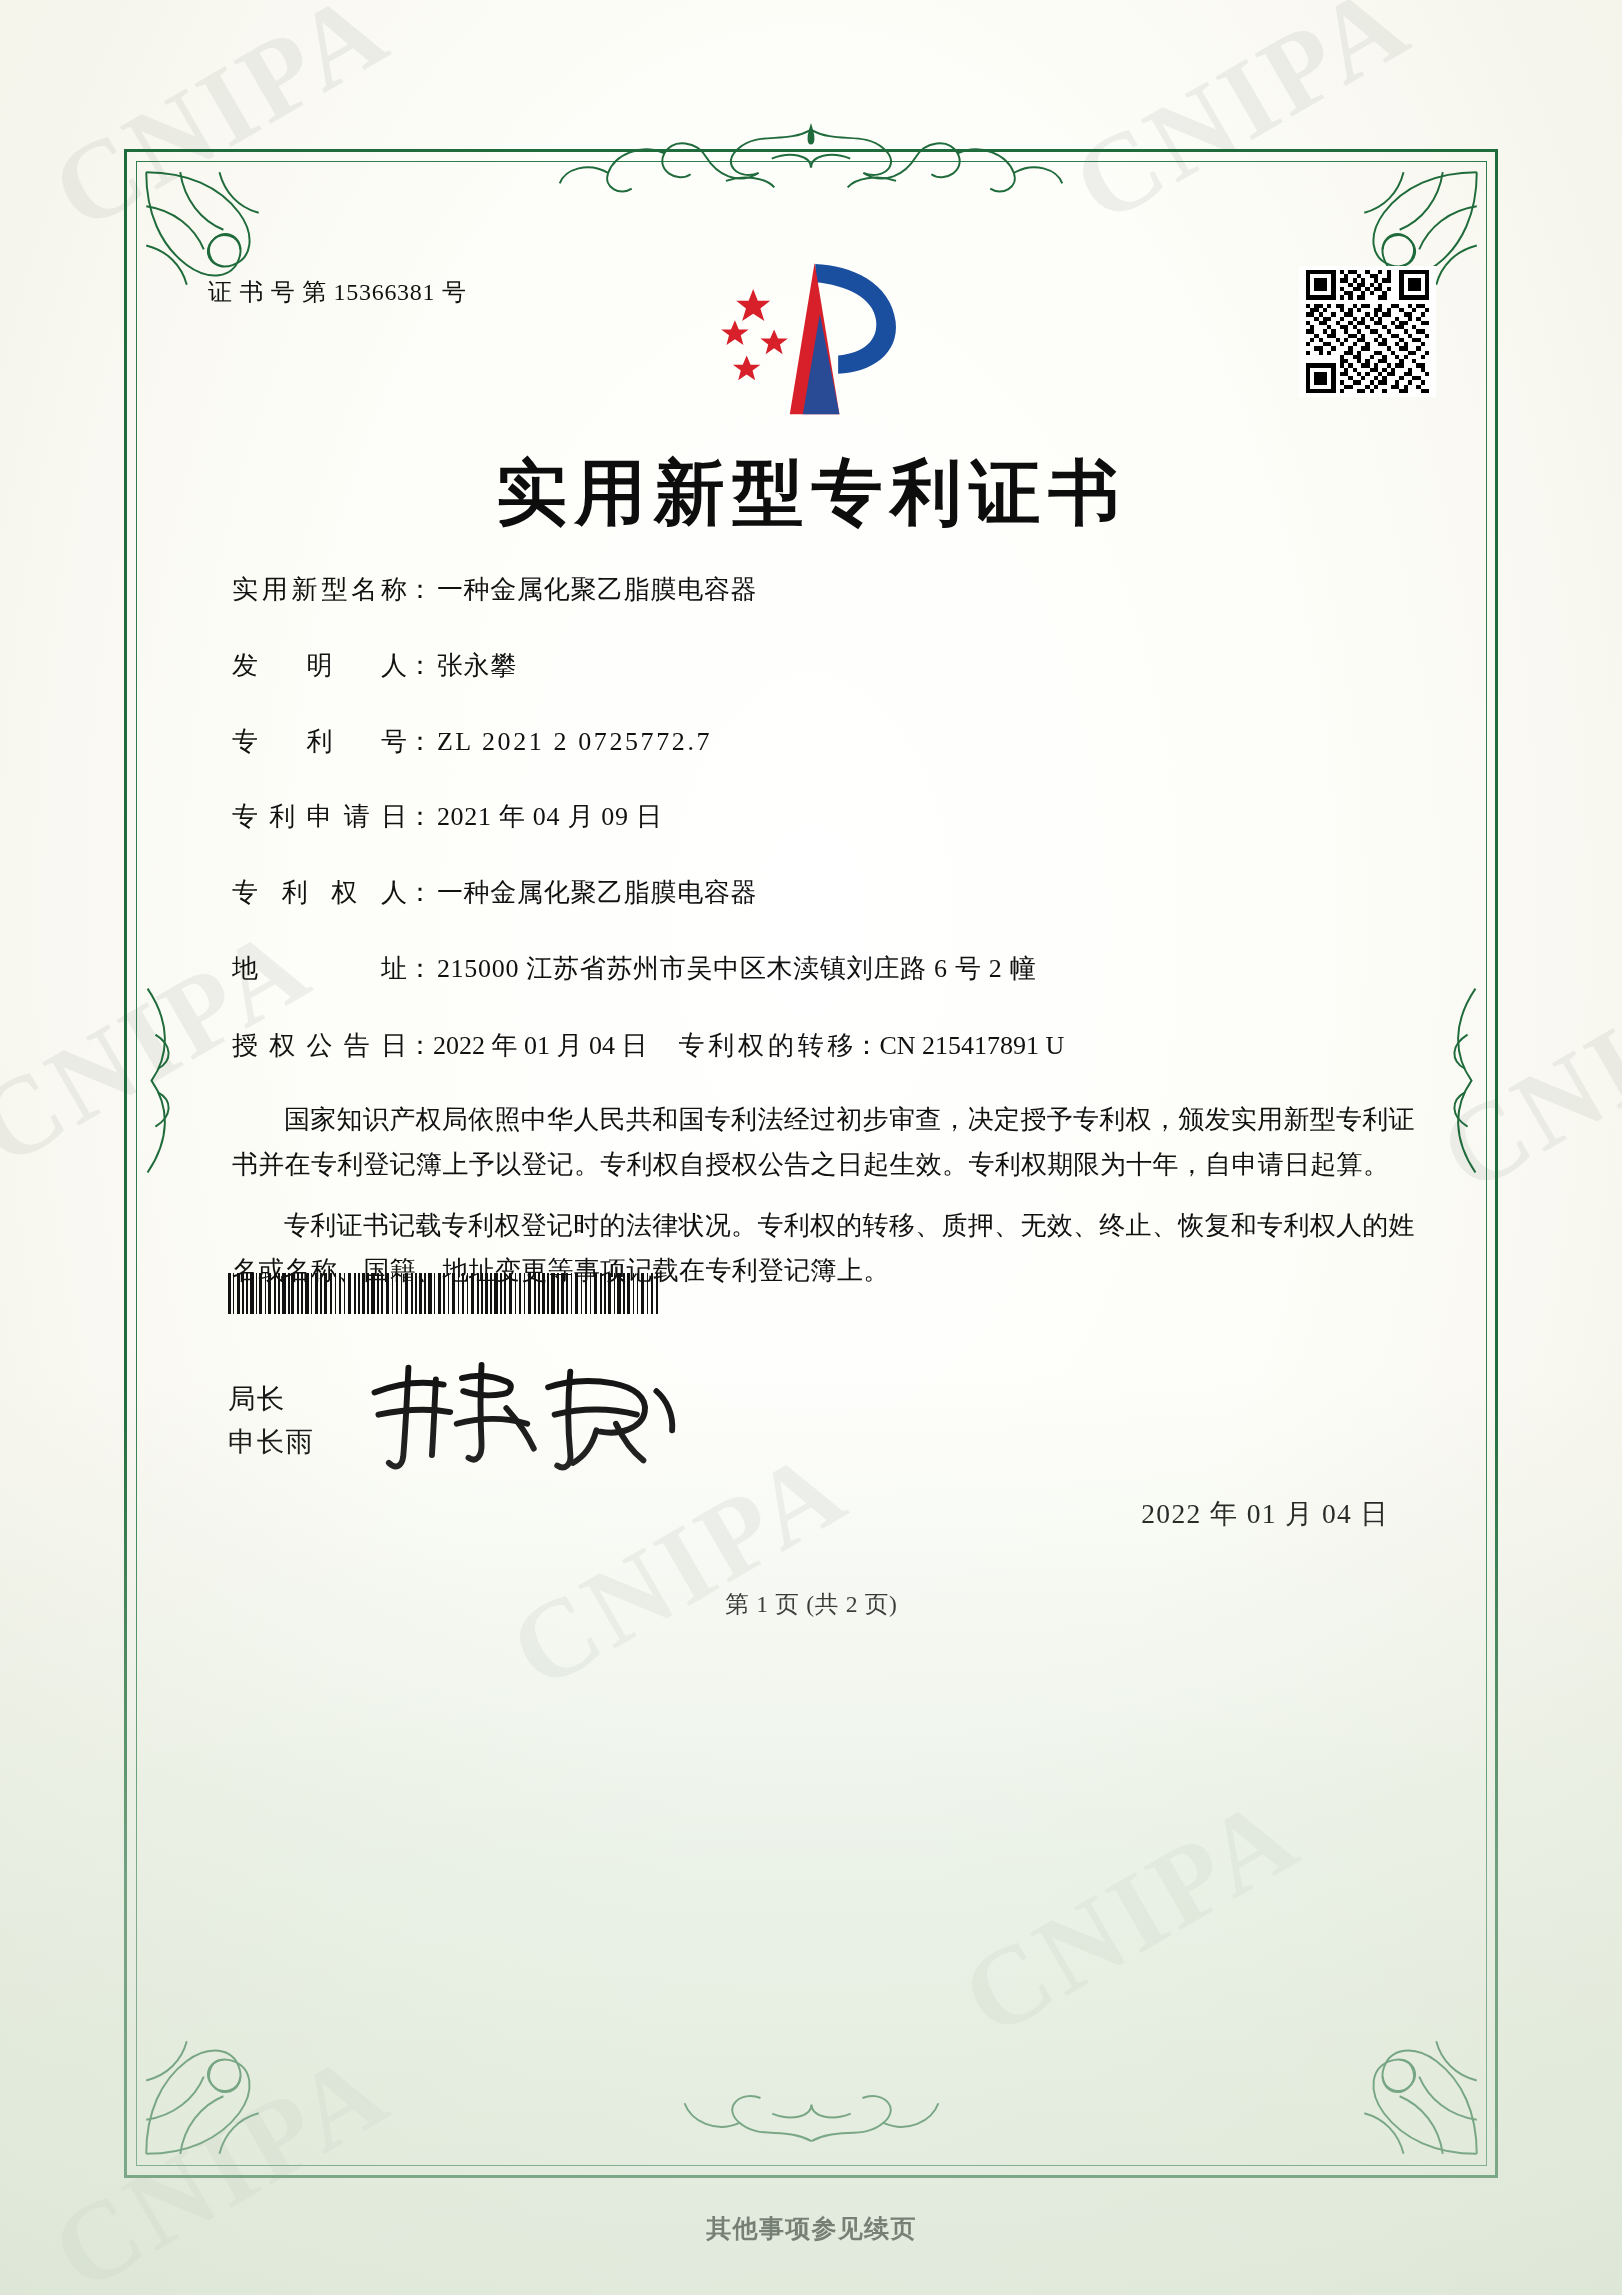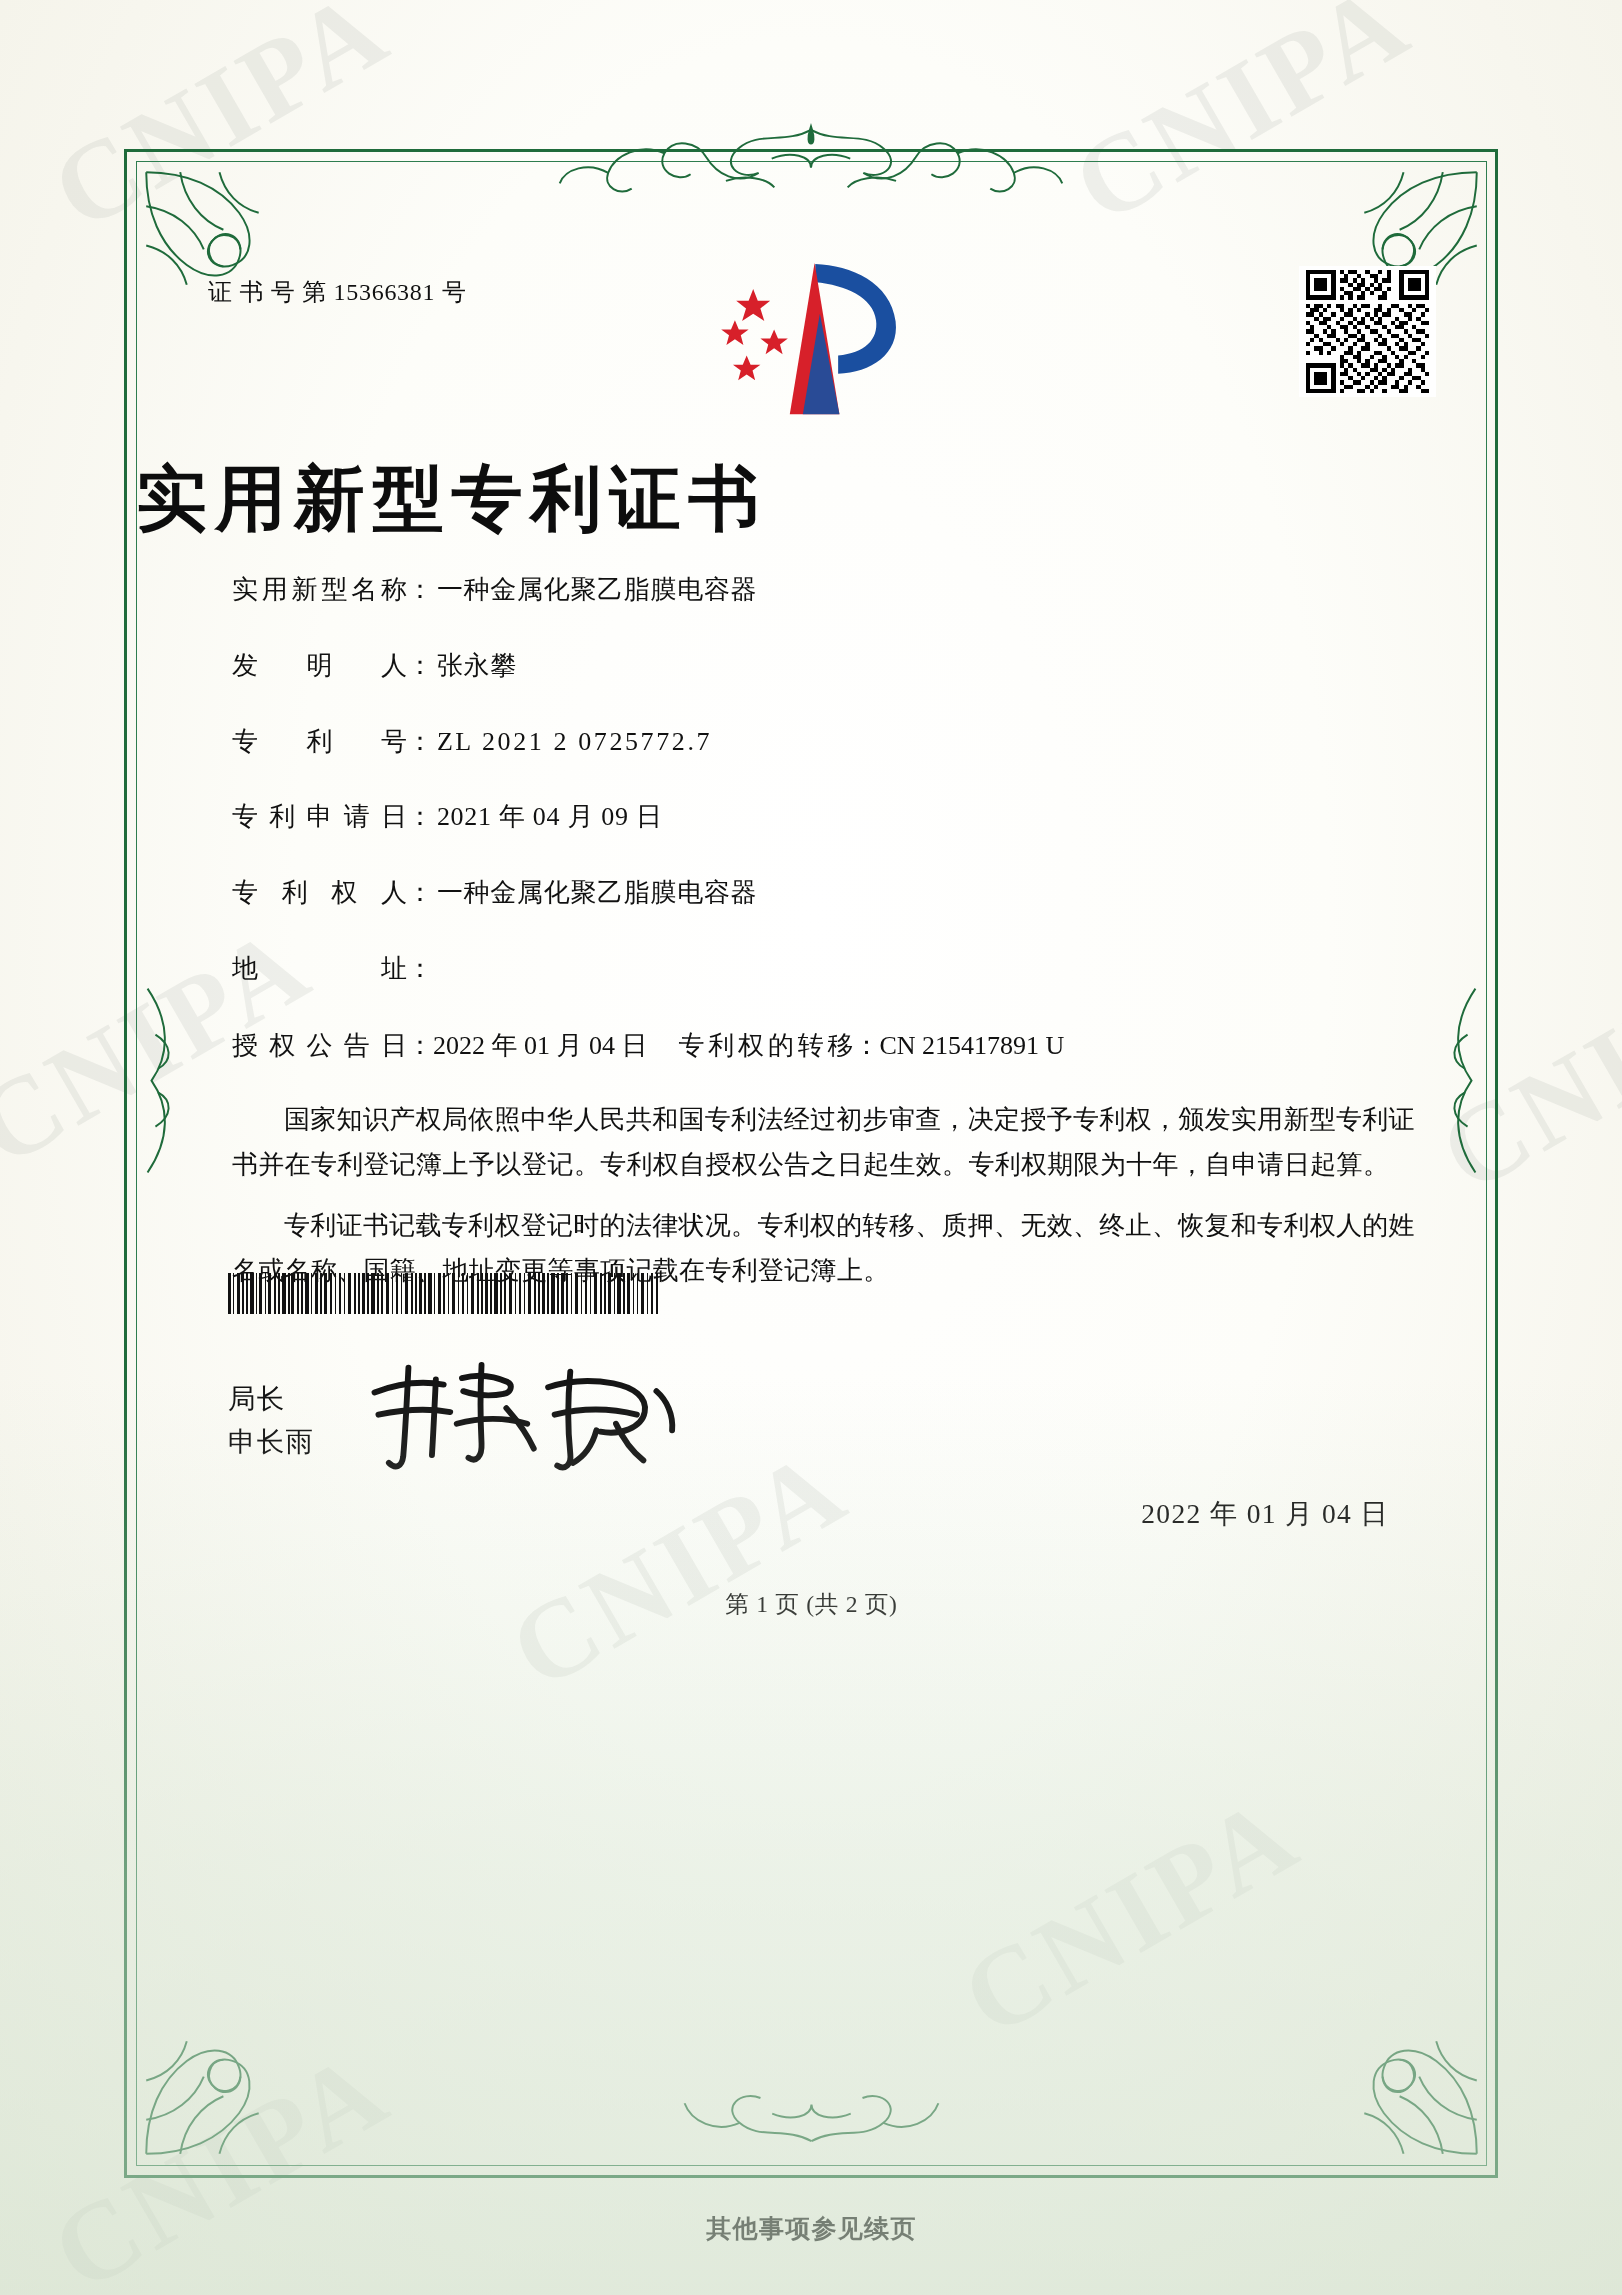--- a/index.html
+++ b/index.html
@@ -118,21 +118,22 @@
     transform: translateX(-50%);
     width: 275px;
     height: 196px;
   }
   .emblem svg { display: block; width: 100%; height: 100%; }
 
   .title {
     position: absolute;
     left: 0;
     right: 0;
-    top: 291px;
+    top: 285px;
+    text-align: center;
     font-size: 71px;
     font-weight: 700;
     letter-spacing: 7.9px;
     color: #0d0d0d;
     font-family: "Liberation Serif", "DejaVu Serif", serif;
   }
 
   .fields {
     position: absolute;
     left: 96px;
@@ -618,20 +619,21 @@
 
       <div class="field">
         <span class="lbl">专利权人</span>
         <span class="sep">：</span>
         <span class="val">一种金属化聚乙脂膜电容器</span>
       </div>
 
       <div class="field">
         <span class="lbl">地址</span>
         <span class="sep">：</span>
+        <span class="val">215000 江苏省苏州市吴中区木渎镇刘庄路 6 号 2 幢</span>
       </div>
 
       <div class="field-row2">
         <span class="grp">
           <span class="lbl">授权公告日</span>
           <span class="sep">：</span>
           <span class="val">2022 年 01 月 04 日</span>
         </span>
         <span class="grp">
           <span class="lbl2">专利权的转移</span>

